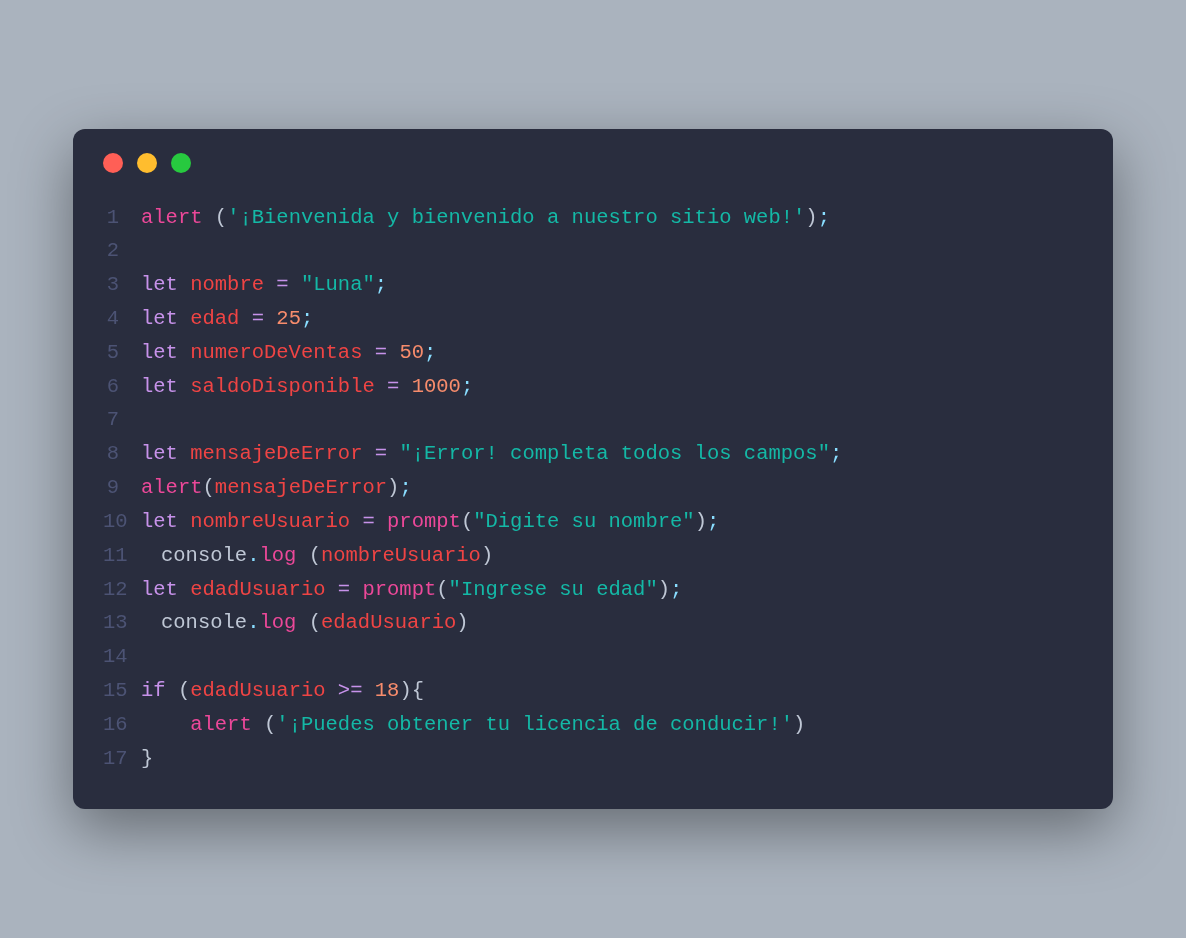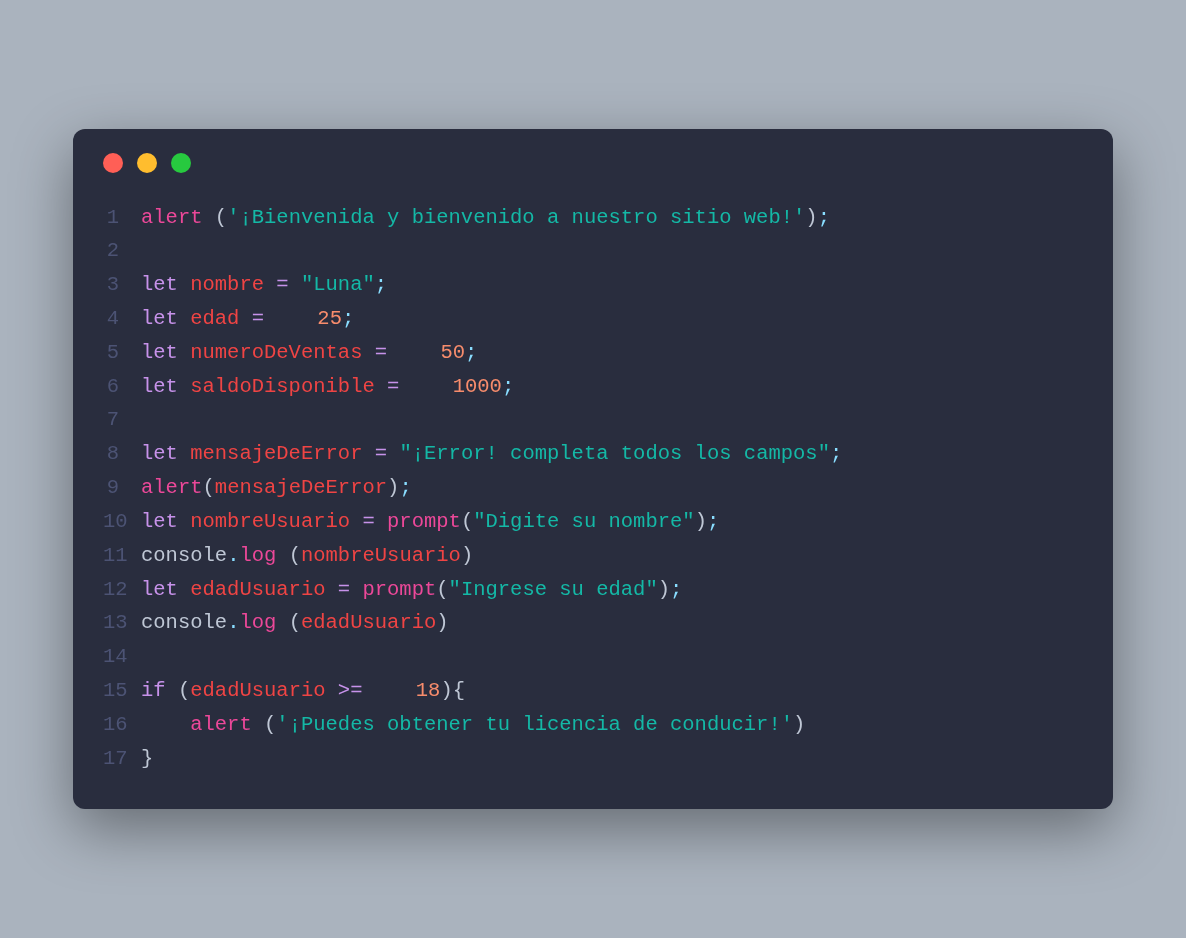--- a/index.html
+++ b/index.html
@@ -60,22 +60,22 @@
       flex: 1;
     }
     
     .fn { color: #ec4899; }
     .paren { color: #bfc7d5; }
     .punc { color: #89ddff; }
     .str { color: #14b8a6; }
     .kw { color: #c792ea; }
     .var { color: #ef4444; }
     .op { color: #c792ea; }
-    .num { color: #f78c6c; margin-left: 41px; }
-    .obj { color: #bfc7d5; }
+    .num { color: #f78c6c; }
+    .obj { color: #bfc7d5; margin-left: 20px; }
     .brace { color: #bfc7d5; }
   </style>
 </head>
 <body>
 
 <div class="window">
   <div class="titlebar">
     <div class="traffic-light red"></div>
     <div class="traffic-light yellow"></div>
     <div class="traffic-light green"></div>

